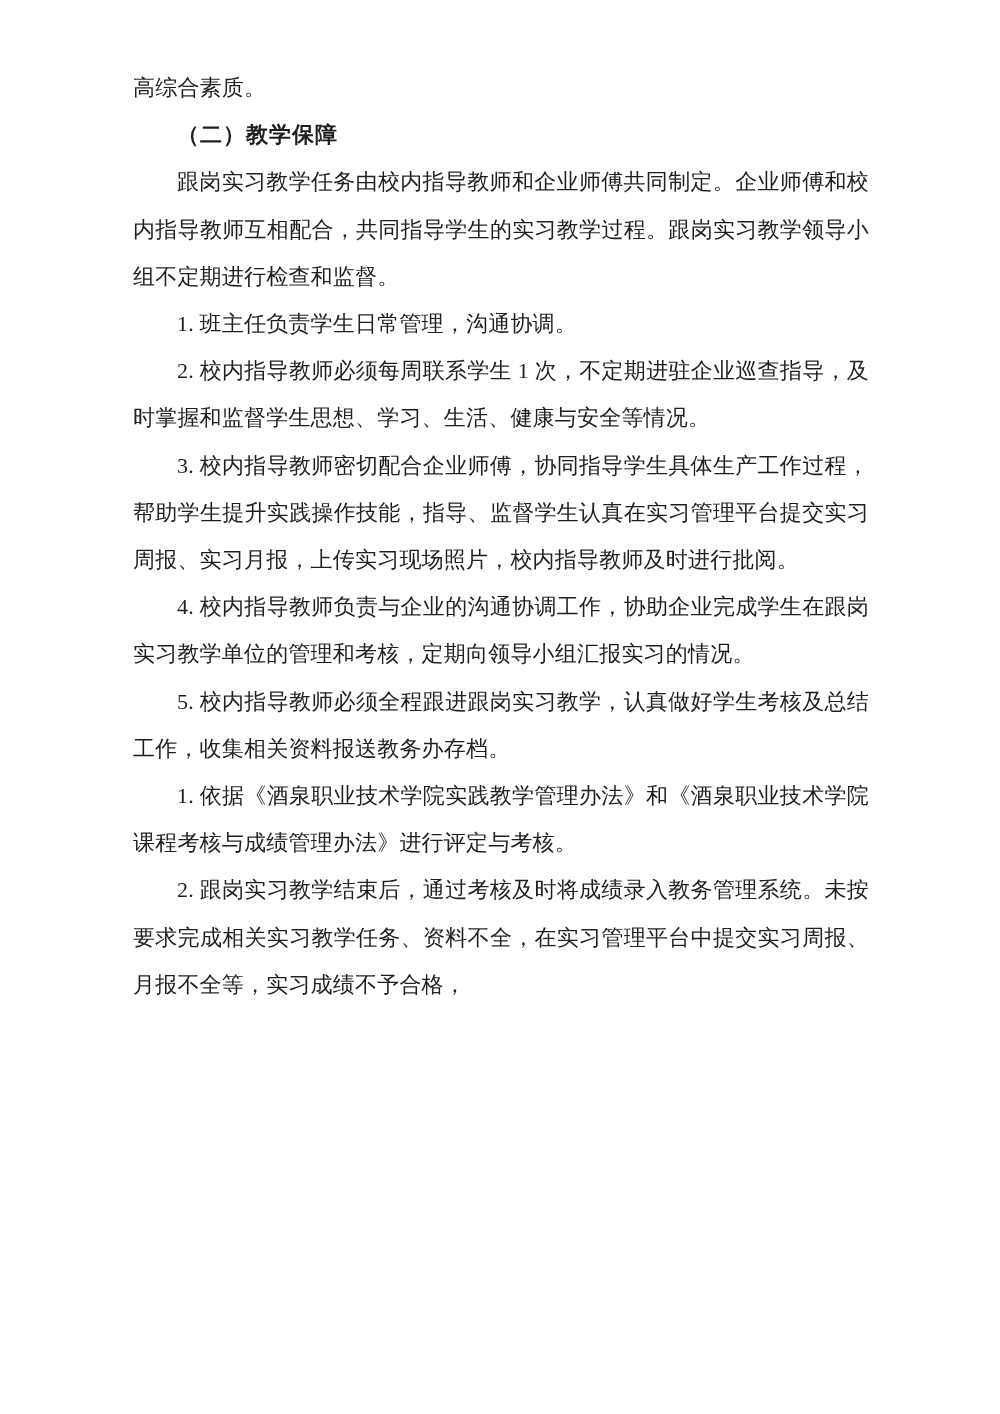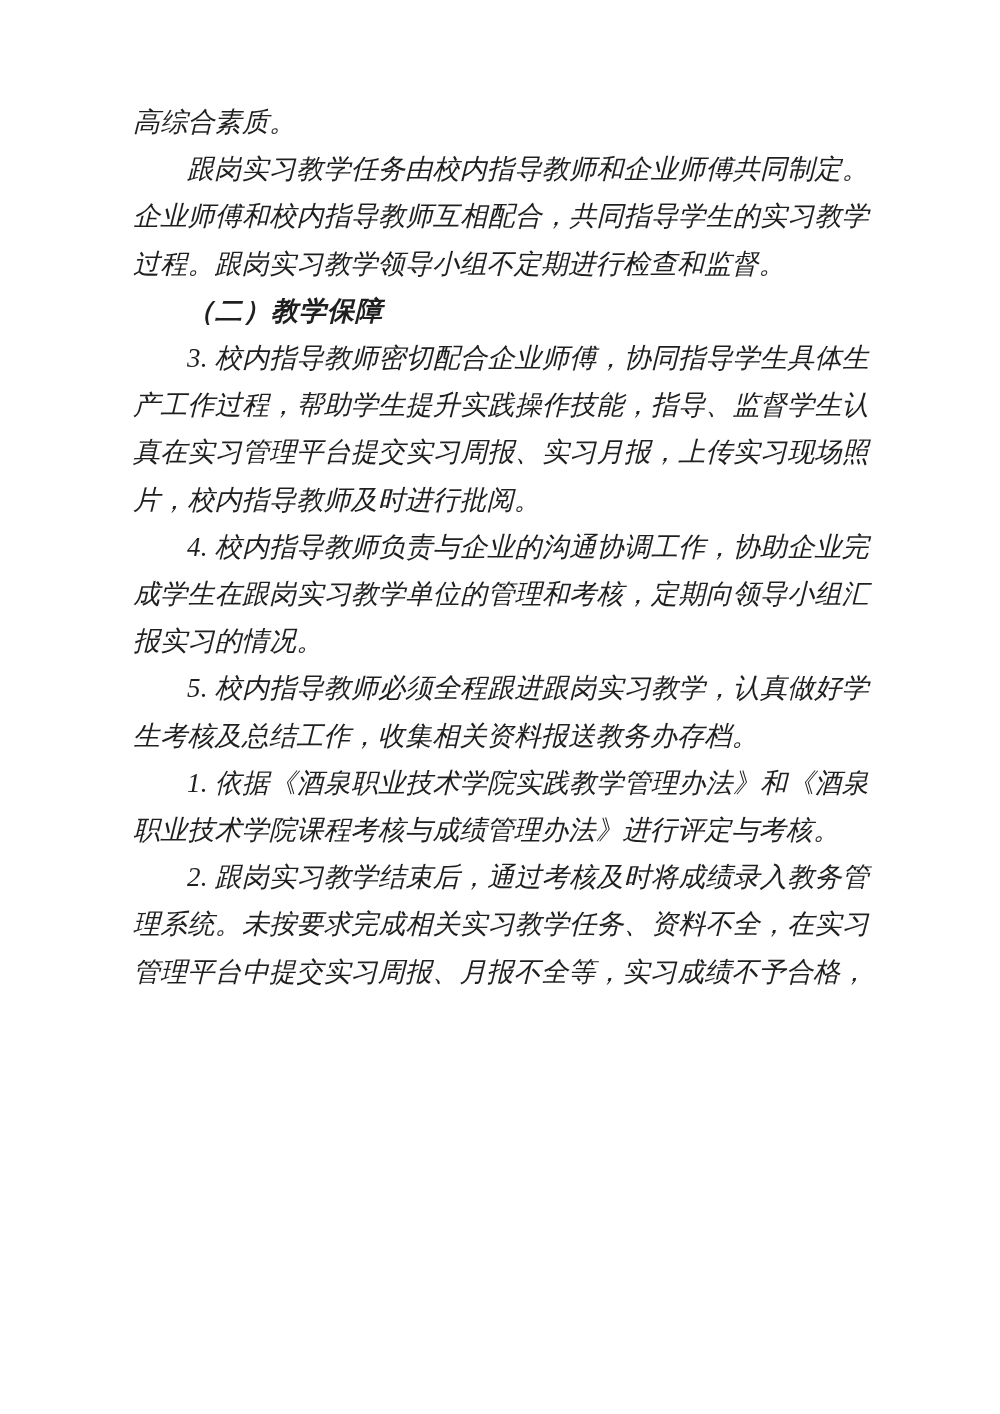--- a/index.html
+++ b/index.html
@@ -12,28 +12,27 @@
     width: 1000px;
     height: 1414px;
     background: #ffffff;
     overflow: hidden;
   }
   .content {
     position: absolute;
     left: 133px;
     top: 0;
     width: 736px;
-    padding-top: 99px;
+    padding-top: 64px;
     font-family: "Liberation Serif", "DejaVu Serif", serif;
-    font-size: 27px;
+    font-size: 22px;
     line-height: 47.2px;
     color: #1f1f1f;
     text-align: justify;
     letter-spacing: 0.2px;
-    font-style: italic;
   }
   .para {
     margin: 0;
     padding: 0;
     text-indent: 2em;
   }
   .para.no-indent {
     text-indent: 0;
   }
   .para.heading {
@@ -41,21 +40,23 @@
     text-align: left;
     letter-spacing: 1px;
   }
 </style>
 </head>
 <body>
 
 <div class="page">
   <div class="content">
     <p class="para no-indent">高综合素质。</p>
+    <p class="para heading">（二）教学保障</p>
     <p class="para">跟岗实习教学任务由校内指导教师和企业师傅共同制定。企业师傅和校内指导教师互相配合，共同指导学生的实习教学过程。跟岗实习教学领导小组不定期进行检查和监督。</p>
-    <p class="para heading">（二）教学保障</p>
+    <p class="para">1. 班主任负责学生日常管理，沟通协调。</p>
+    <p class="para">2. 校内指导教师必须每周联系学生 1 次，不定期进驻企业巡查指导，及时掌握和监督学生思想、学习、生活、健康与安全等情况。</p>
     <p class="para">3. 校内指导教师密切配合企业师傅，协同指导学生具体生产工作过程，帮助学生提升实践操作技能，指导、监督学生认真在实习管理平台提交实习周报、实习月报，上传实习现场照片，校内指导教师及时进行批阅。</p>
     <p class="para">4. 校内指导教师负责与企业的沟通协调工作，协助企业完成学生在跟岗实习教学单位的管理和考核，定期向领导小组汇报实习的情况。</p>
     <p class="para">5. 校内指导教师必须全程跟进跟岗实习教学，认真做好学生考核及总结工作，收集相关资料报送教务办存档。</p>
     <p class="para">1. 依据《酒泉职业技术学院实践教学管理办法》和《酒泉职业技术学院课程考核与成绩管理办法》进行评定与考核。</p>
     <p class="para">2. 跟岗实习教学结束后，通过考核及时将成绩录入教务管理系统。未按要求完成相关实习教学任务、资料不全，在实习管理平台中提交实习周报、月报不全等，实习成绩不予合格，</p>
   </div>
 </div>
 
 </body></html>

